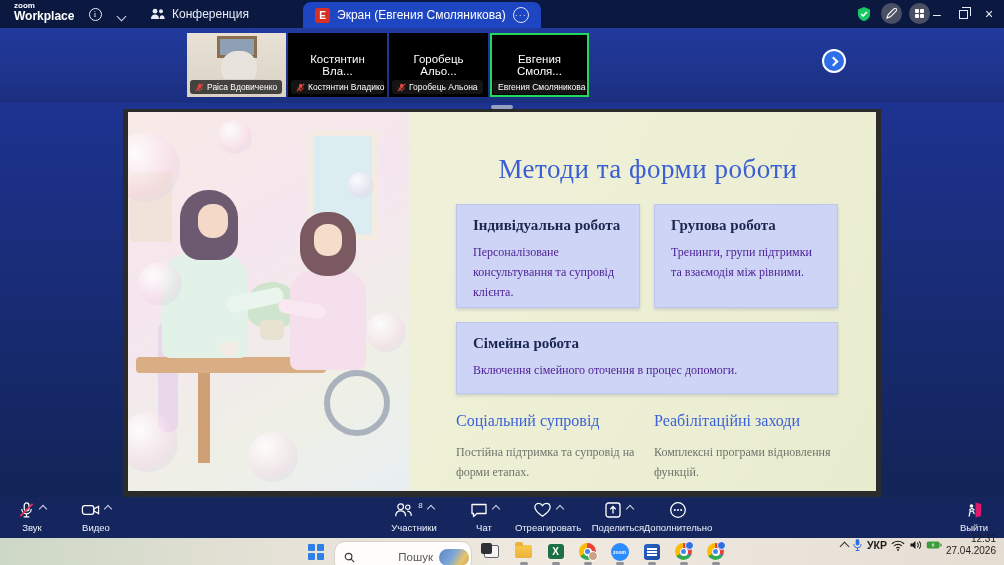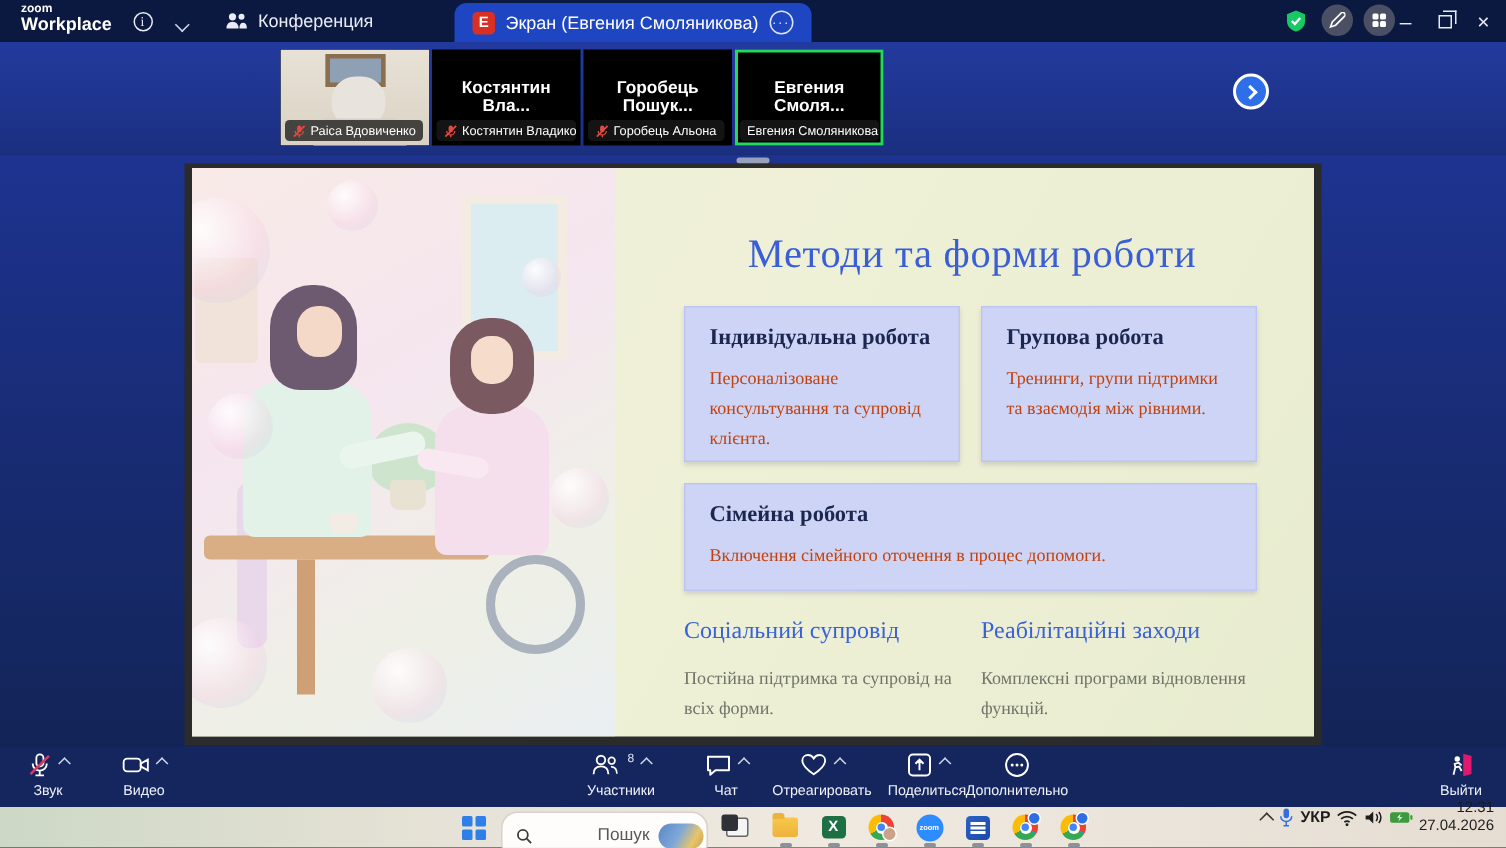--- a/index.html
+++ b/index.html
@@ -22,21 +22,21 @@
   .grid4 { display:grid; grid-template-columns:4px 4px; grid-gap:1.5px; }
   .grid4 span { width:4px; height:4px; background:#fff; border-radius:1px; }
   .restore-glyph { width:9px; height:9px; border:1.3px solid #e8ebf5; position:relative; }
   .restore-glyph::before { content:""; position:absolute; left:2px; top:-4px; width:8px; height:8px; border:1.3px solid #e8ebf5; border-left:none; border-bottom:none; }
 
   
   #strip { position:absolute; left:0; top:28px; width:1004px; height:75px; background:linear-gradient(#223a9e,#1b2f80); }
   .tiles { position:absolute; left:187px; top:5px; display:flex; gap:2px; }
   .tile { width:99px; height:64px; background:#000; position:relative; overflow:hidden; }
   .tile.active { outline:2px solid #23d959; outline-offset:-2px; }
-  .tile-display { position:absolute; inset:0; display:flex; align-items:center; justify-content:center; color:#fff; font-weight:700; font-size:11.5px; text-align:center; padding:0 14px; }
+  .tile-display { position:absolute; inset:0; display:flex; align-items:center; justify-content:center; color:#fff; font-weight:400; font-size:11.5px; text-align:center; padding:0 14px; }
   .tile-label { position:absolute; left:3px; bottom:3px; background:rgba(25,25,25,.78); color:#fff; font-size:8.5px; padding:2px 5px; border-radius:3px; display:flex; align-items:center; gap:3px; max-width:93px; white-space:nowrap; }
   .scene1 { position:absolute; inset:0; background:linear-gradient(#d6cec2,#c9c0b2); }
   .scene1 .head { position:absolute; left:30px; top:10px; width:34px; height:38px; background:#2e2620; border-radius:16px 16px 12px 12px; }
   .scene1 .face { position:absolute; left:36px; top:16px; width:22px; height:26px; background:#d9b49c; border-radius:10px; }
   .scene1 .body { position:absolute; left:18px; top:44px; width:58px; height:22px; background:#24201e; border-radius:10px 10px 0 0; }
   .scene1 .dot { position:absolute; left:8px; top:5px; width:6px; height:5px; background:#b5483e; border-radius:1px; }
   .scene2 { position:absolute; inset:0; background:linear-gradient(#e8e2d6,#d9d2c4); }
   .scene2 .frame { position:absolute; left:30px; top:3px; width:40px; height:22px; background:#8fa0b5; border:3px solid #8a6f4e; }
   .scene2 .head { position:absolute; left:34px; top:18px; width:36px; height:34px; background:#e8e4dd; border-radius:16px; }
   .scene2 .body { position:absolute; left:22px; top:46px; width:62px; height:20px; background:#d9cfc4; border-radius:10px 10px 0 0; }
@@ -69,21 +69,21 @@
   .p2-face { position:absolute; left:186px; top:112px; width:28px; height:32px; background:#f6ddcb; border-radius:13px; }
   .p2-body { position:absolute; left:162px; top:158px; width:76px; height:100px; background:#f6dfec; border-radius:24px 24px 8px 8px; }
   .p2-arm { position:absolute; left:150px; top:190px; width:48px; height:14px; background:#f9e7f1; border-radius:7px; transform:rotate(10deg); }
   .wheel { position:absolute; left:196px; top:258px; width:66px; height:66px; border:6px solid #aab3bd; border-radius:50%; }
   .chair1 { position:absolute; left:30px; top:210px; width:20px; height:110px; background:#e9d8ea; border-radius:8px; }
   .cup { position:absolute; left:92px; top:230px; width:18px; height:14px; background:#f3ece4; border-radius:2px 2px 6px 6px; }
 
   .slide-title { position:absolute; left:300px; top:42px; width:440px; text-align:center; font-size:27px; color:#3a5ed6; letter-spacing:.5px; }
   .card { position:absolute; background:#cdd4f5; border:1px solid #bdc6f0; border-radius:0; padding:12px 16px; box-shadow:0 2px 3px rgba(60,70,120,.18); }
   .card h3 { font-size:15px; font-weight:700; color:#1b2750; margin-bottom:9px; }
-  .card p { font-size:12px; color:#c2410c; line-height:1.65; }
+  .card p { font-size:12px; color:#4c1d95; line-height:1.65; }
   #card1 { left:328px; top:92px; width:184px; height:104px; }
   #card2 { left:526px; top:92px; width:184px; height:104px; }
   #card3 { left:328px; top:210px; width:382px; height:72px; }
   .sect { position:absolute; width:190px; }
   .sect h3 { font-size:16px; font-weight:400; color:#3a62d8; margin-bottom:12px; }
   .sect p { font-size:12px; color:#6f746a; line-height:1.7; }
   #sect1 { left:328px; top:300px; }
   #sect2 { left:526px; top:300px; }
 
   
@@ -205,21 +205,21 @@
         <svg class="mic-muted" viewBox="0 0 10 10">
           <rect x="3.4" y="0.8" width="3.2" height="5" rx="1.6" fill="#e14a41"></rect>
           <path d="M2 4.8 a3 3 0 0 0 6 0 M5 7.8 V9.4" stroke="#e14a41" stroke-width="1" fill="none"></path>
           <line x1="1" y1="9" x2="9" y2="1" stroke="#e14a41" stroke-width="1.3"></line>
         </svg>
         <span>Костянтин Владико</span>
       </div>
     </div>
 
     <div class="tile">
-      <div class="tile-display">Горобець Пошук...</div>
+      <div class="tile-display">Горобець Альо...</div>
       <div class="tile-label">
         <svg class="mic-muted" viewBox="0 0 10 10">
           <rect x="3.4" y="0.8" width="3.2" height="5" rx="1.6" fill="#e14a41"></rect>
           <path d="M2 4.8 a3 3 0 0 0 6 0 M5 7.8 V9.4" stroke="#e14a41" stroke-width="1" fill="none"></path>
           <line x1="1" y1="9" x2="9" y2="1" stroke="#e14a41" stroke-width="1.3"></line>
         </svg>
         <span>Горобець Альона</span>
       </div>
     </div>
 
@@ -279,21 +279,21 @@
         <h3>Групова робота</h3>
         <p>Тренинги, групи підтримки та взаємодія між рівними.</p>
       </div>
       <div class="card" id="card3">
         <h3>Сімейна робота</h3>
         <p>Включення сімейного оточення в процес допомоги.</p>
       </div>
 
       <div class="sect" id="sect1">
         <h3>Соціальний супровід</h3>
-        <p>Постійна підтримка та супровід на всіх форми.</p>
+        <p>Постійна підтримка та супровід на форми етапах.</p>
       </div>
       <div class="sect" id="sect2">
         <h3>Реабілітаційні заходи</h3>
         <p>Комплексні програми відновлення функцій.</p>
       </div>
 
     </div>
   </div>
 </div>
 

